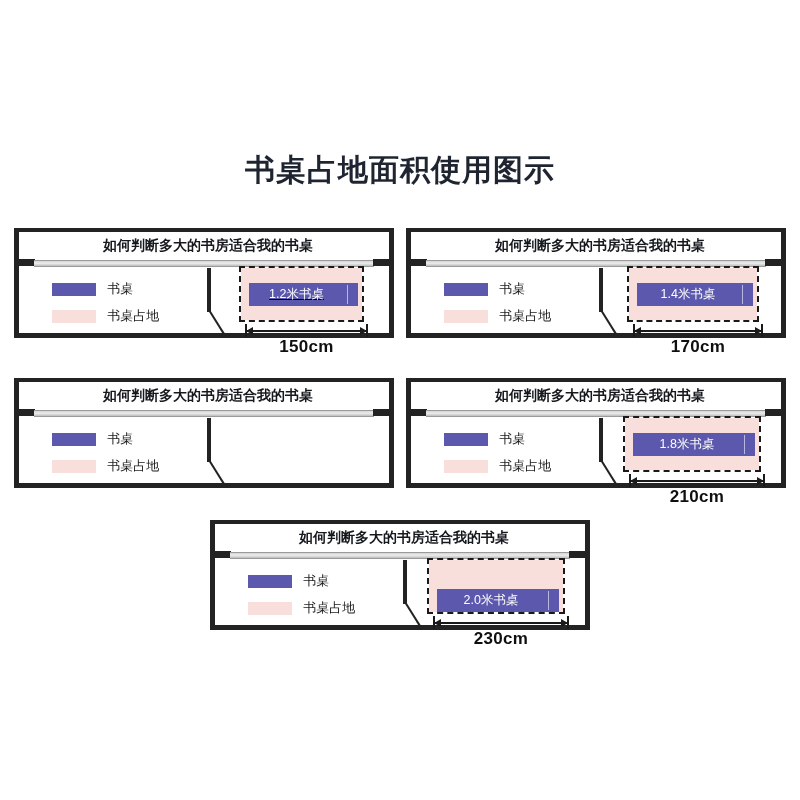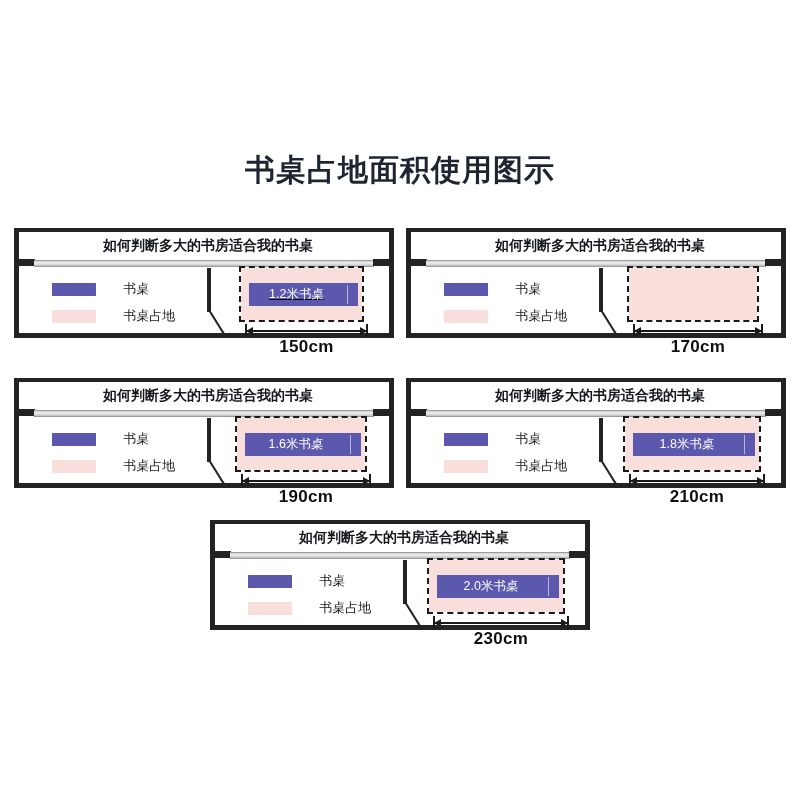--- a/index.html
+++ b/index.html
@@ -87,21 +87,20 @@
   .legend {
     position: absolute;
     left: 9%;
     top: 48px;
   }
   .legend-row {
     display: flex;
     align-items: center;
     margin-bottom: 9px;
     white-space: nowrap;
-    gap: 16px;
   }
   .legend-swatch {
     width: 44px;
     height: 13px;
     margin-right: 11px;
     flex: 0 0 auto;
   }
   .legend-label {
     font-size: 13px;
     color: #1a1a1a;
@@ -282,20 +281,24 @@
       <span class="legend-label">书桌占地</span>
     </div>
   </div>
   <div class="door" style="left:188px; top:36px;">
     <div class="door-leaf"></div>
     <div class="door-swing"></div>
   </div>
   <div class="desk-group" style="left:216px; top:34px;">
     <div class="footprint" style="width:132px; height:56px; padding-left:8px;">
       <div class="footprint-fill" style="background:#f9dfdb;"></div>
+      <div class="desk" style="width:116px; background:#5b58ad;">
+        <span class="desk-label">1.4米书桌</span>
+        <span class="desk-divider"></span>
+      </div>
     </div>
     <div class="dim" style="left:6px; top:58px; width:130px;">
       <div class="dim-line"></div>
       <div class="dim-cap left"></div>
       <div class="dim-cap right"></div>
       <div class="dim-arrow left"></div>
       <div class="dim-arrow right"></div>
       <div class="dim-text">170cm</div>
     </div>
   </div>
@@ -315,37 +318,20 @@
     </div>
     <div class="legend-row">
       <span class="legend-swatch" style="background:#f9dfdb;"></span>
       <span class="legend-label">书桌占地</span>
     </div>
   </div>
   <div class="door" style="left:188px; top:36px;">
     <div class="door-leaf"></div>
     <div class="door-swing"></div>
   </div>
-  <div class="desk-group" style="left:216px; top:34px;">
-    <div class="footprint" style="width:132px; height:56px; padding-left:8px;">
-      <div class="footprint-fill" style="background:#f9dfdb;"></div>
-      <div class="desk" style="width:116px; background:#5b58ad;">
-        <span class="desk-label">1.6米书桌</span>
-        <span class="desk-divider"></span>
-      </div>
-    </div>
-    <div class="dim" style="left:6px; top:58px; width:130px;">
-      <div class="dim-line"></div>
-      <div class="dim-cap left"></div>
-      <div class="dim-cap right"></div>
-      <div class="dim-arrow left"></div>
-      <div class="dim-arrow right"></div>
-      <div class="dim-text">190cm</div>
-    </div>
-  </div>
 </div>
 
 <div class="panel" style="left:406px; top:378px; width:380px; height:110px;">
   <div class="panel-caption">如何判断多大的书房适合我的书桌</div>
   <div class="inner-wall">
     <div class="wall-stub left"></div>
     <div class="wall-bar"></div>
     <div class="wall-stub right"></div>
   </div>
   <div class="legend">
@@ -396,21 +382,21 @@
     <div class="legend-row">
       <span class="legend-swatch" style="background:#f9dfdb;"></span>
       <span class="legend-label">书桌占地</span>
     </div>
   </div>
   <div class="door" style="left:188px; top:36px;">
     <div class="door-leaf"></div>
     <div class="door-swing"></div>
   </div>
   <div class="desk-group" style="left:212px; top:34px;">
-    <div class="footprint" style="width:138px; height:56px; padding-left:8px;">
+    <div class="footprint" style="width:138px; height:56px; padding-left:8px;align-items:flex-end;">
       <div class="footprint-fill" style="background:#f9dfdb;"></div>
       <div class="desk" style="width:122px; background:#5b58ad;">
         <span class="desk-label">2.0米书桌</span>
         <span class="desk-divider"></span>
       </div>
     </div>
     <div class="dim" style="left:6px; top:58px; width:136px;">
       <div class="dim-line"></div>
       <div class="dim-cap left"></div>
       <div class="dim-cap right"></div>

